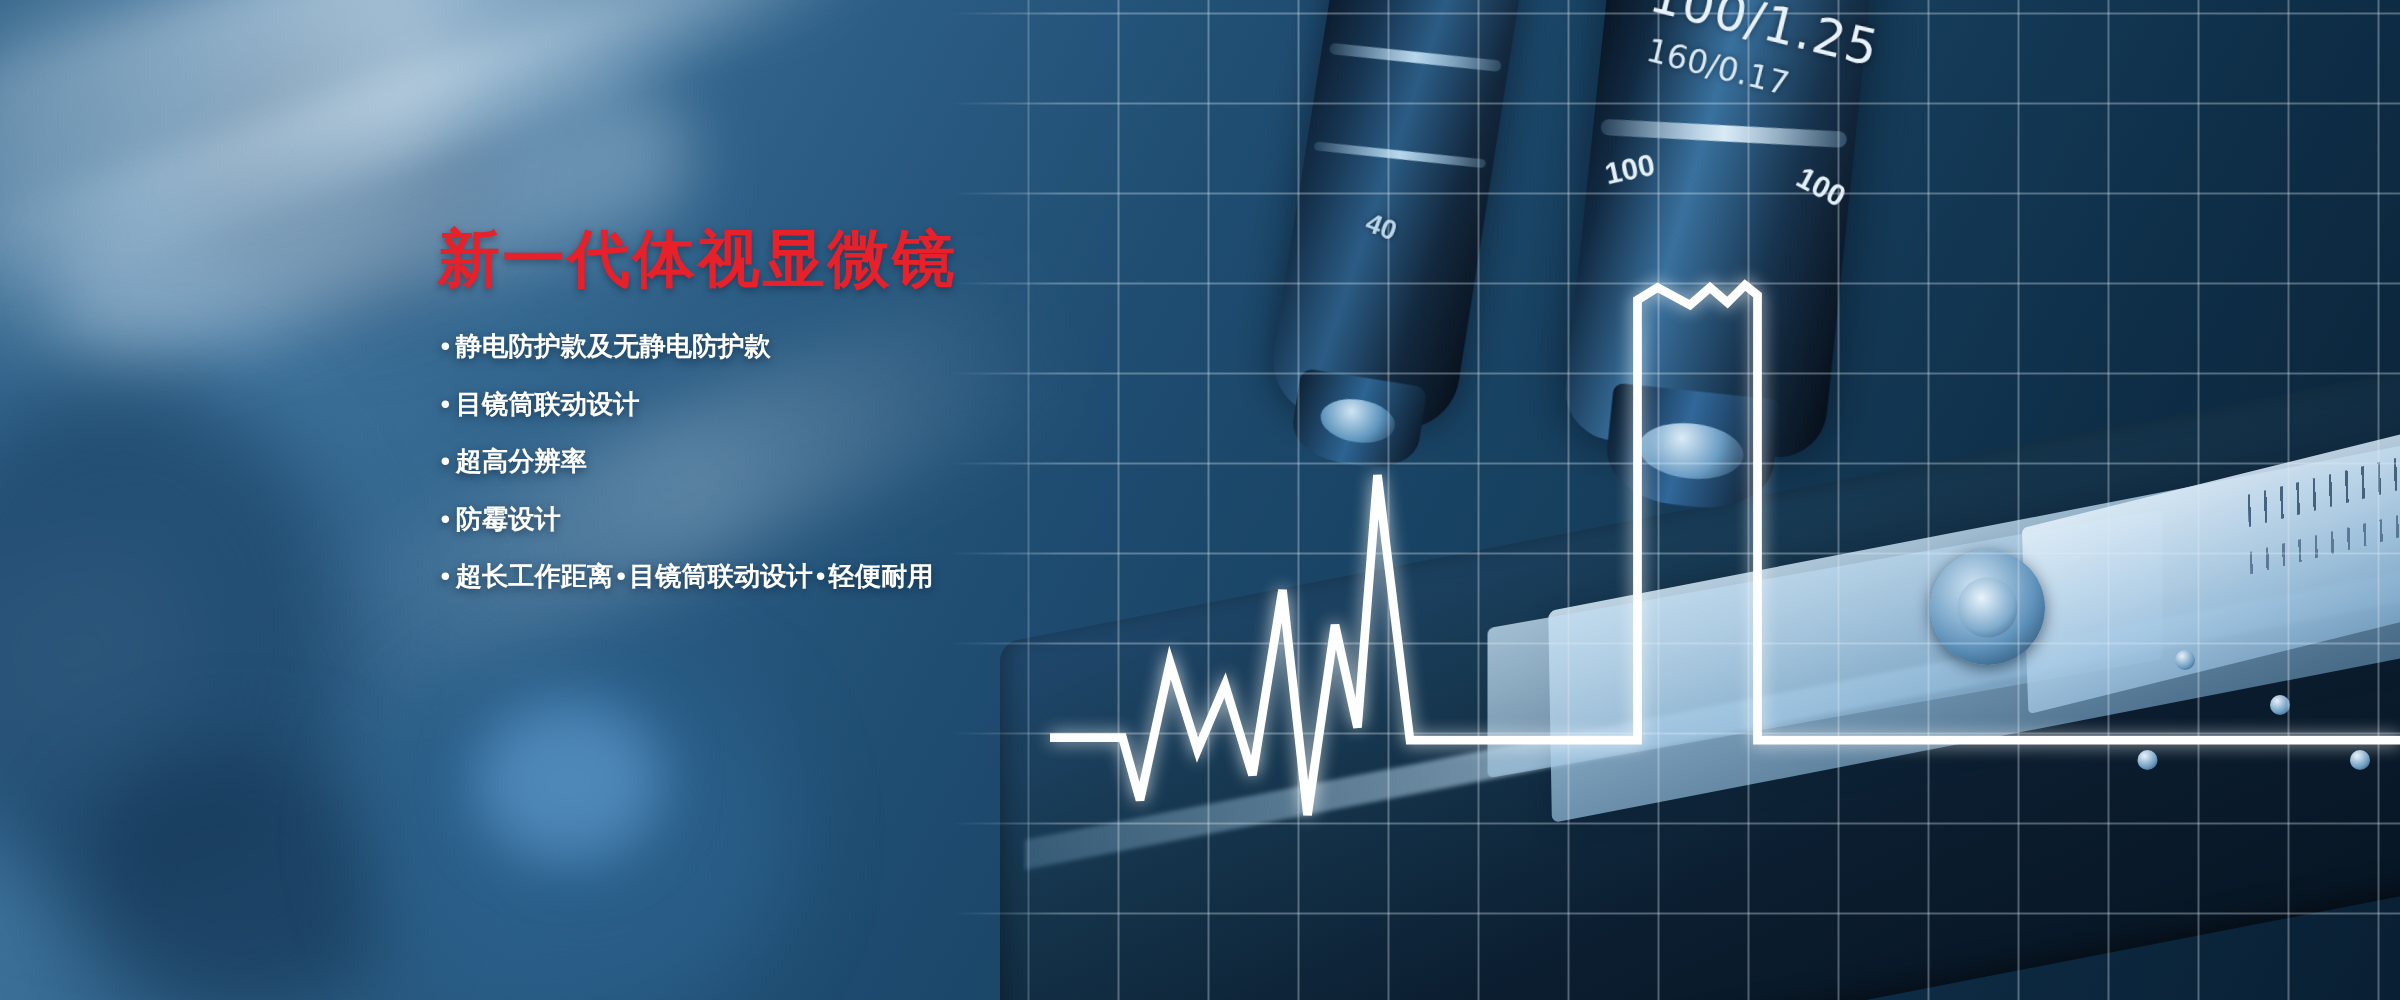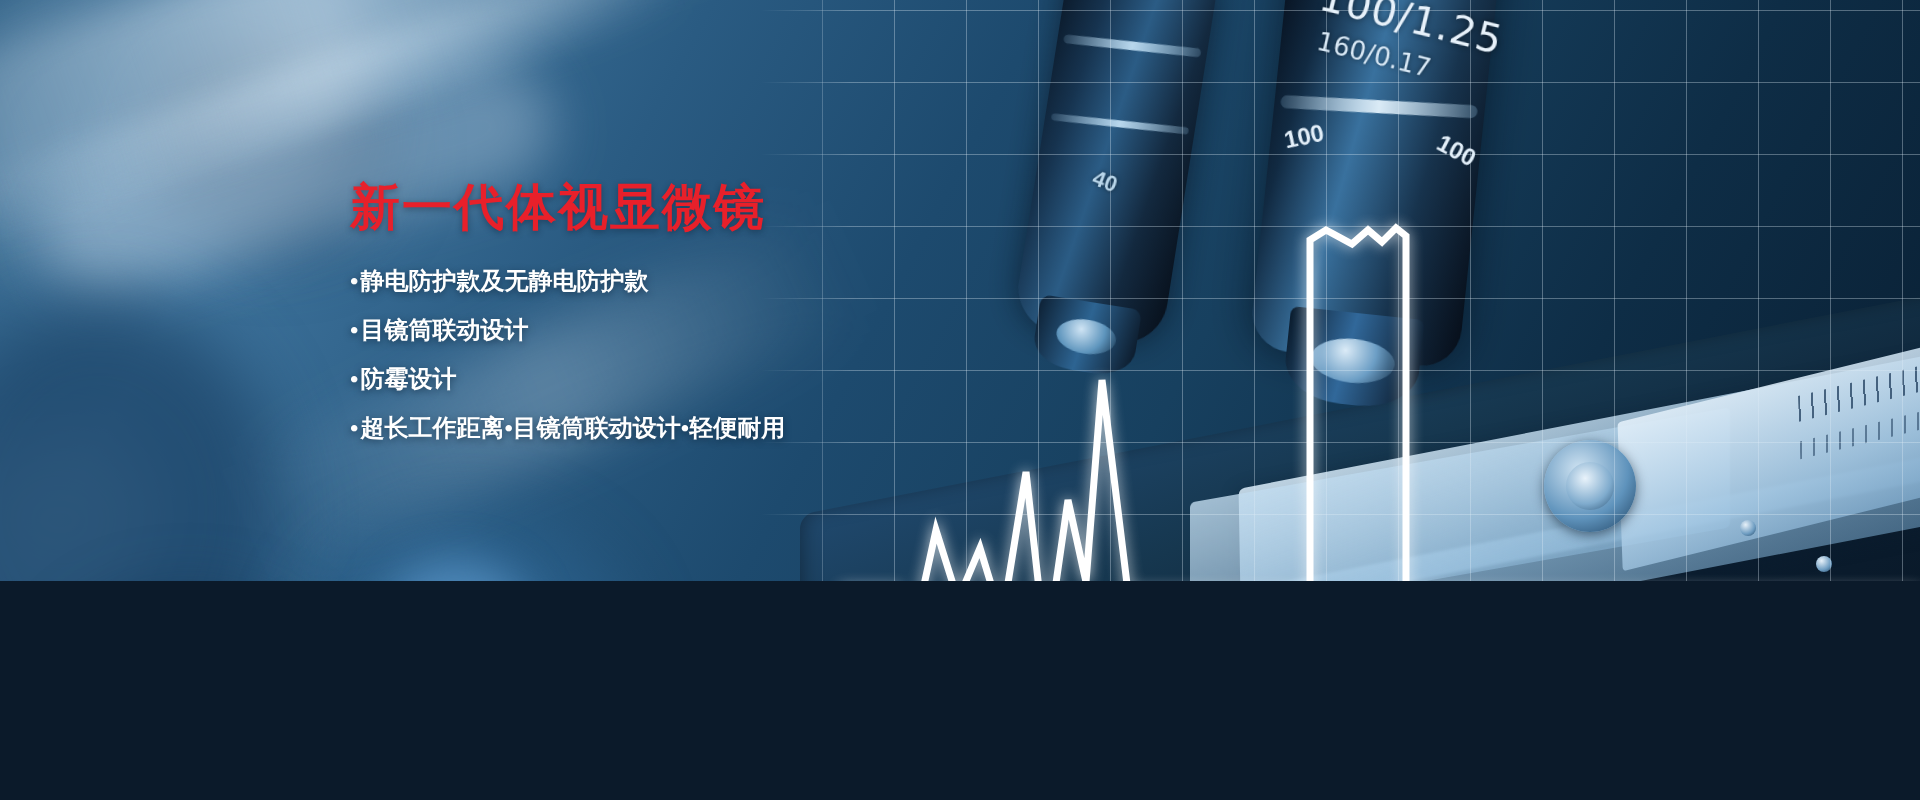--- a/index.html
+++ b/index.html
@@ -1,18 +1,18 @@
 <!DOCTYPE html>
 <html><head>
 <meta charset="utf-8">
 <style>
   html,body{margin:0;padding:0;background:#0b1a2a;}
   *{box-sizing:border-box;}
   .banner{
-    position:relative;width:1920px;height:581px;overflow:hidden;
+    position:relative;width:1920px;height:800px;overflow:hidden;
     font-family:"Liberation Sans","DejaVu Sans",sans-serif;
     background:#123a5c;
   }
   .bg-base2{
     position:absolute;inset:0;
     background:linear-gradient(118deg,#2e5f85 0%,#3f749d 15%,#2a5b82 32%,#1d4a6e 47%,#17405f 62%,#0e2d46 80%,#091f33 100%);
   }
   
   .blob{position:absolute;border-radius:50%;filter:blur(34px);}
   .b1{left:-60px;top:-40px;width:420px;height:300px;background:rgba(180,205,225,.30);transform:rotate(-18deg);border-radius:40%;}
@@ -136,24 +136,24 @@
   
   .content{position:absolute;left:350px;top:180px;width:720px;}
   .headline{
     color:#e8202a;font-size:50px;font-weight:700;letter-spacing:2px;line-height:1.1;
     margin:0 0 34px 0;
     text-shadow:0 2px 6px rgba(10,30,50,.45);
     font-family:"Liberation Sans","DejaVu Sans",sans-serif;
   }
   .bullets{list-style:none;margin:0;padding:0;}
   .bullets li{
-    color:#ffffff;font-size:24px;font-weight:700;line-height:1.0;
+    color:#ffffff;font-size:21px;font-weight:700;line-height:1.0;
     margin:0 0 25px 0;white-space:nowrap;
     text-shadow:0 2px 7px rgba(8,26,44,.55);
-    font-family:Liberation Serif, serif;
+    font-family:Liberation Mono, monospace;
   }
   .bullets li .dot{margin-right:2px;}
 </style>
 </head>
 <body>
 
 <div class="banner">
 
   <div class="bg-base2"></div>
   <div class="blob b7"></div>
@@ -209,18 +209,19 @@
     <svg viewBox="0 0 1080 560" preserveAspectRatio="none">
       <path id="wave-path" fill="none" stroke="#ffffff" stroke-width="7" stroke-linejoin="miter" stroke-linecap="butt" style="filter:drop-shadow(0 0 7px rgba(255,255,255,.75))" d="M0,390 L58,390 L72,440 L96,330 L118,400 L140,348 L162,420 L186,272 L206,452 L228,300 L246,382 L262,180 L288,392 L316,392 L420,392 L470,392 L470,40 L486,30 L512,44 L528,30 L542,42 L556,28 L566,36 L566,392 L700,392 L1080,392"></path>
     </svg>
   </div>
 
   <div class="content">
     <h1 class="headline">新一代体视显微镜</h1>
     <ul class="bullets">
       <li><span class="dot">•</span><span>静电防护款及无静电防护款</span></li>
       <li><span class="dot">•</span><span>目镜筒联动设计</span></li>
+      <li><span class="dot">•</span><span>超高分辨率</span></li>
       <li><span class="dot">•</span><span>防霉设计</span></li>
       <li><span class="dot">•</span><span>超长工作距离•目镜筒联动设计•轻便耐用</span></li>
     </ul>
   </div>
 
 </div>
 
 </body></html>

